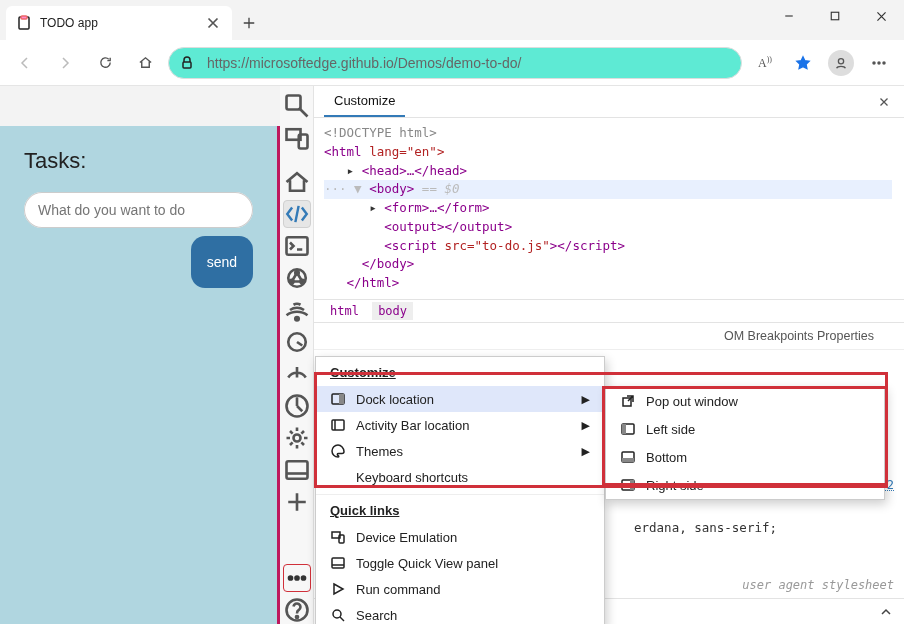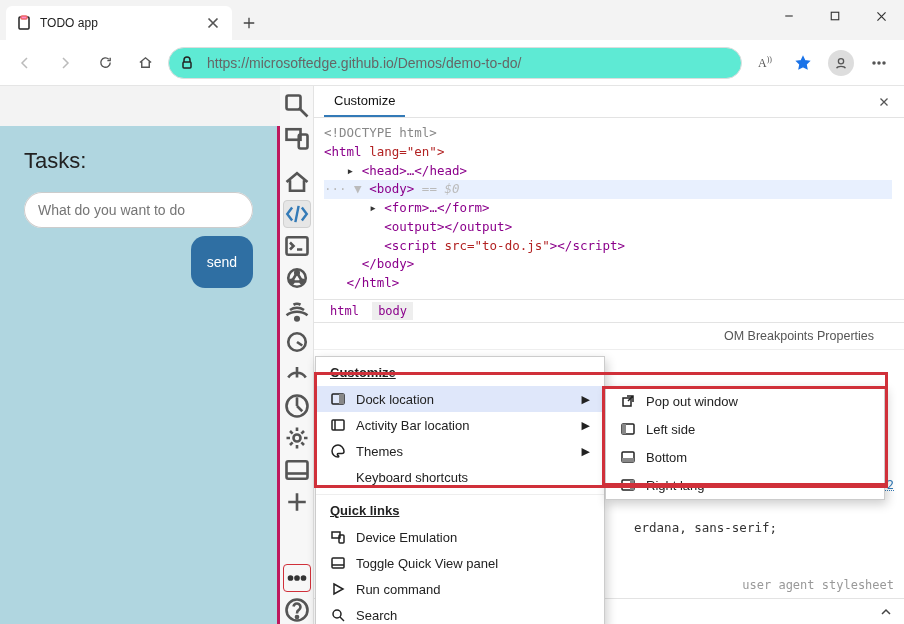--- a/index.html
+++ b/index.html
@@ -44,21 +44,21 @@
   .dom-tree .doctype { color:#888; }
   .dom-line { white-space:pre; }
   .sel { background:#e8f0fe; display:inline-block; width: calc(100% - 2px); }
   .dol { color:#bbb; }
   .crumbs { border-top:1px solid #e3e3e3; border-bottom:1px solid #e3e3e3; padding:4px 10px; font-family:Consolas,monospace; font-size:12px; }
   .crumb { color:#8b008b; padding:2px 6px; }
   .crumb.sel2 { background:#eee; }
   .subtabs { padding:6px 10px; color:#555; border-bottom:1px solid #eee; font-size:12.5px; }
   .styles-pane { flex:1; position:relative; font-family:Consolas,monospace; font-size:12.5px; }
   .styles-link { position:absolute; right:10px; top:128px; color:#337ab7; text-decoration: underline dotted; font-size:12px; }
-  .ua-note { position:absolute; right:10px; top:228px; color:#999; font-size:12px; }
+  .ua-note { position:absolute; right:10px; top:228px; color:#999; font-style:italic; font-size:12px; }
   .style-frag { position:absolute; left:320px; top:170px; color:#333; }
   .quickview { height:26px; border-top:1px solid #e3e3e3; display:flex; align-items:center; padding:0 10px; font-size:12px; color:#444; gap:6px; }
   .quickview .qv-select { display:flex; align-items:center; gap:4px; }
   .quickview .chevron-up { margin-left:auto; }
 
   
   .menu { position:absolute; left:1px; top:270px; width:290px; background:#fff; border:1px solid #ccc; box-shadow: 2px 4px 10px rgba(0,0,0,.2); z-index:10; }
   .menu h3 { font-size:13px; padding:8px 14px 6px; font-weight:700;text-decoration:underline; }
   .menu .item { display:flex; align-items:center; gap:10px; padding:5px 14px; font-size:13px; }
   .menu .item.hl { background:#dfe7fa; }
@@ -432,19 +432,19 @@
             </span>
           <span>Bottom</span>
         </div>
         <div class="item">
           <span class="ico">
               <svg viewBox="0 0 16 16">
                 <rect x="2" y="3" width="12" height="10" rx="1"></rect>
                 <rect x="10" y="3" width="4" height="10" fill="#888" stroke="none"></rect>
               </svg>
             </span>
-          <span>Right lang</span>
+          <span>Right side</span>
         </div>
       </div>
 
     </div>
   </div>
 </div>
 
 </body></html>

